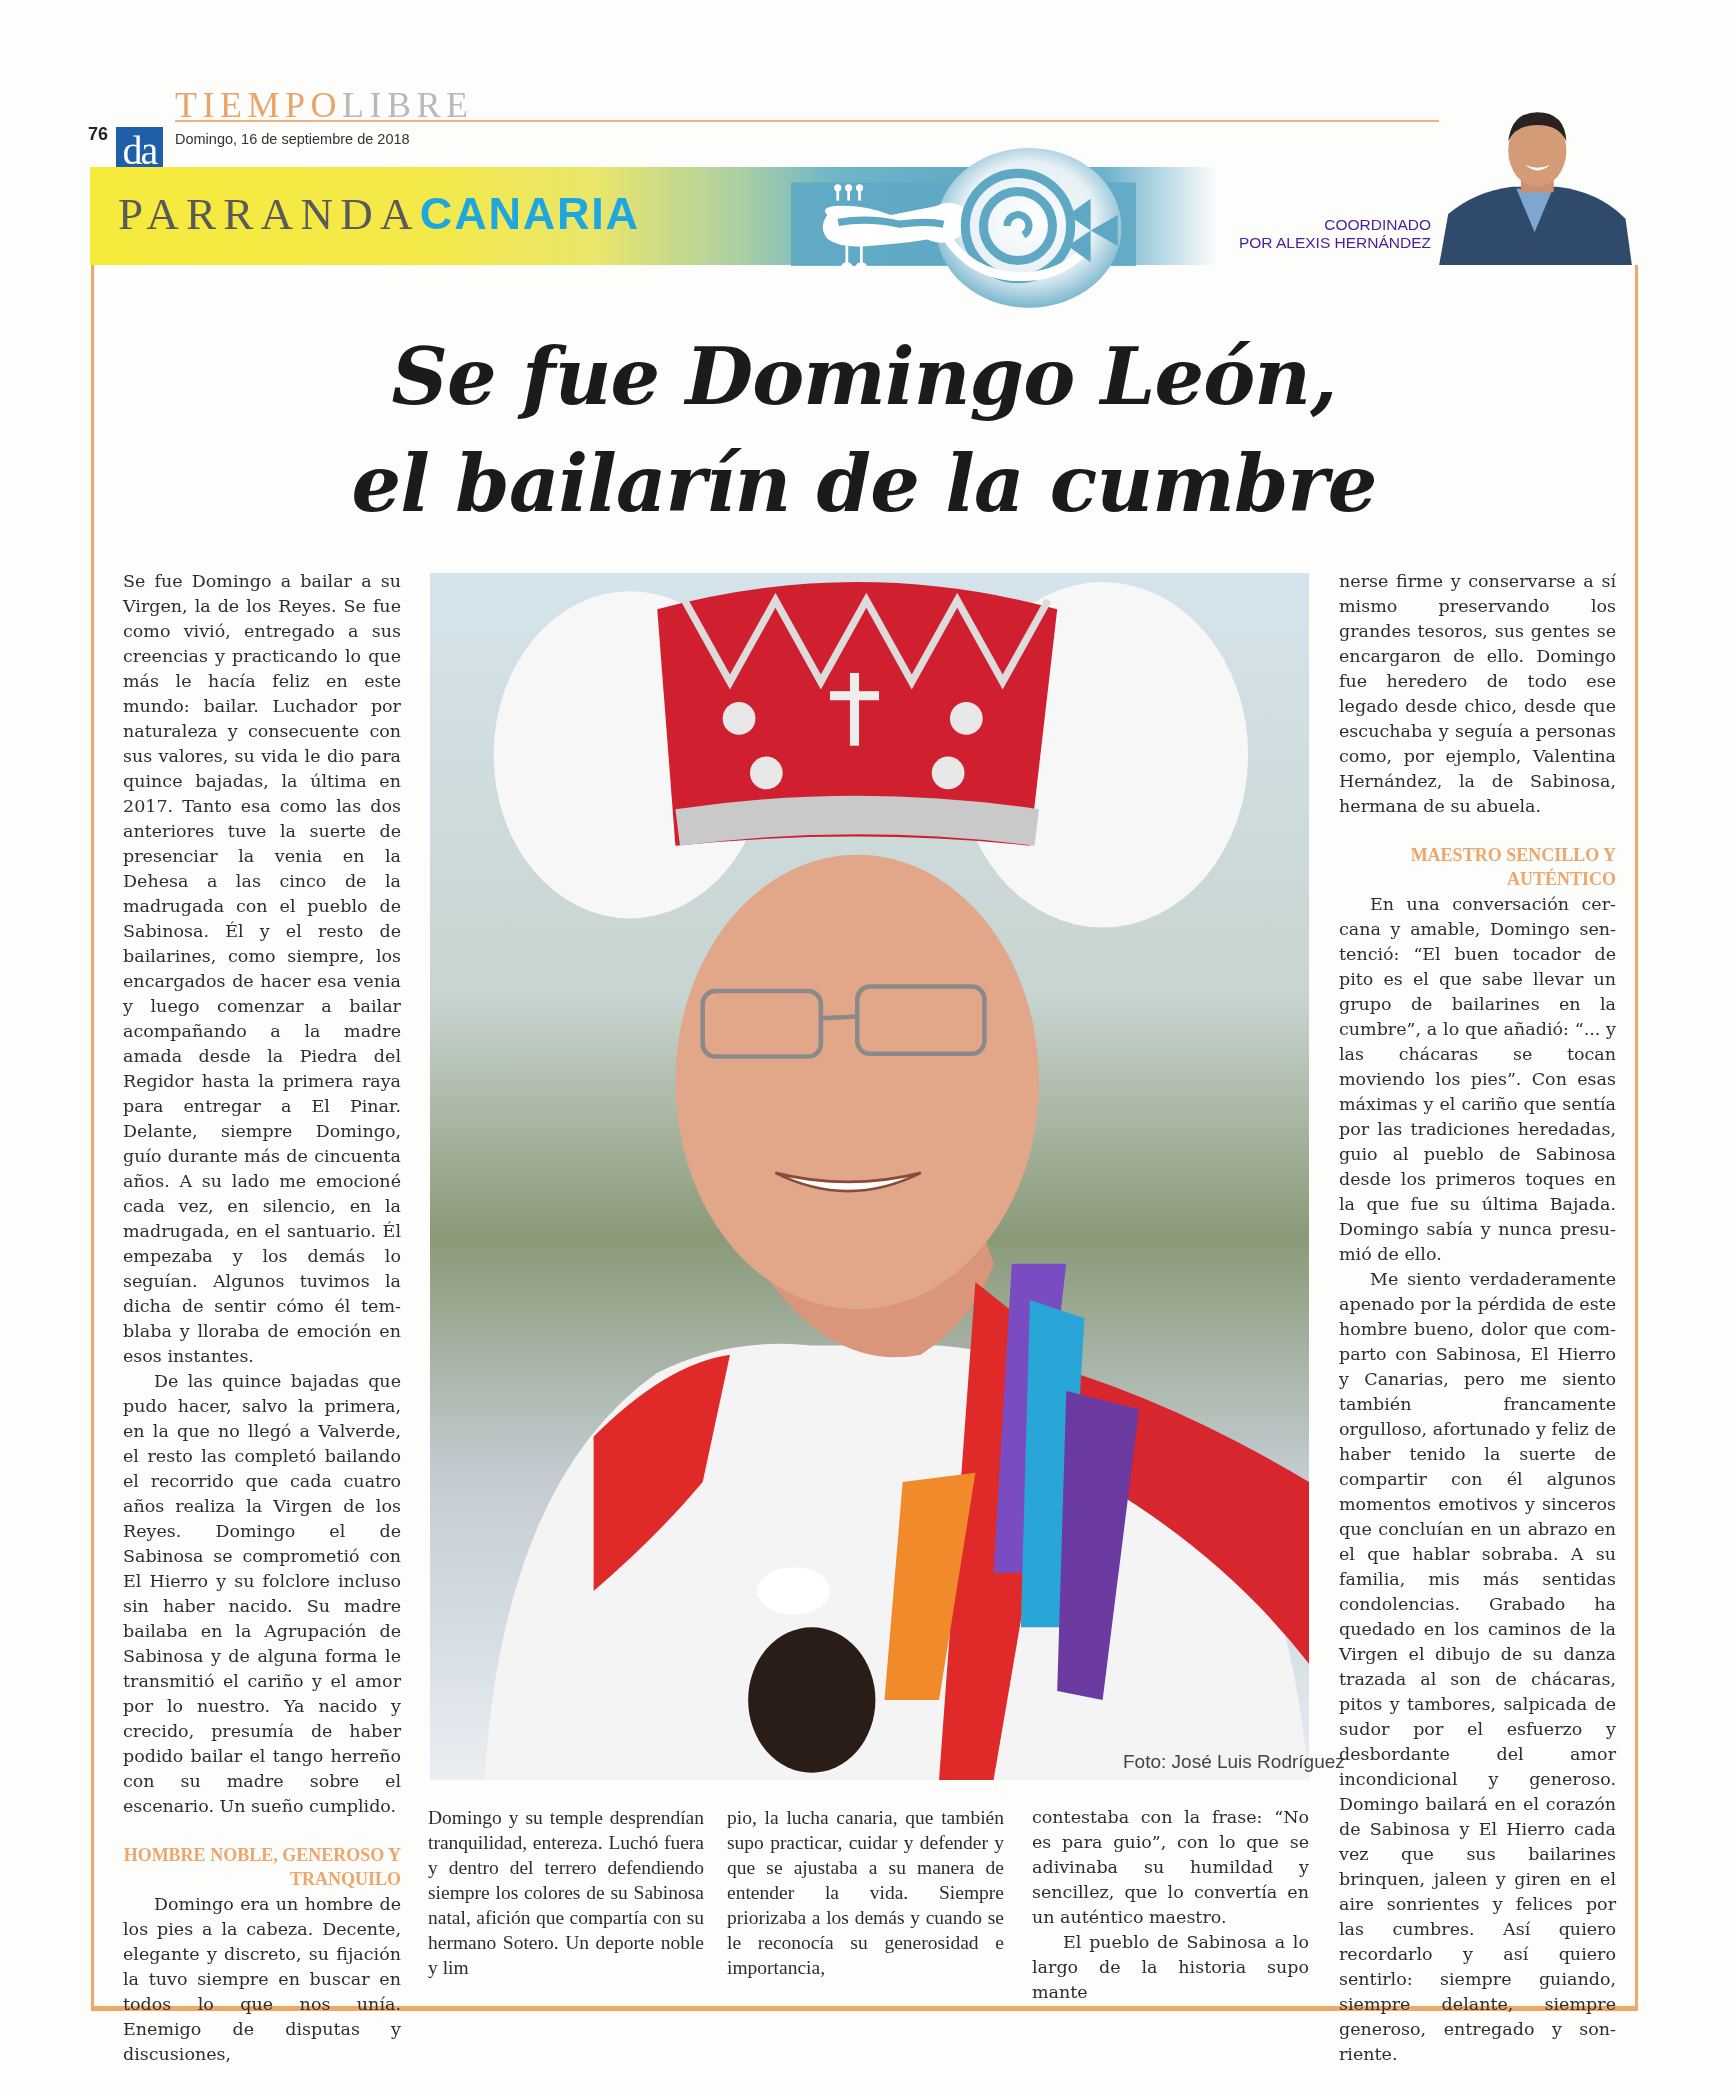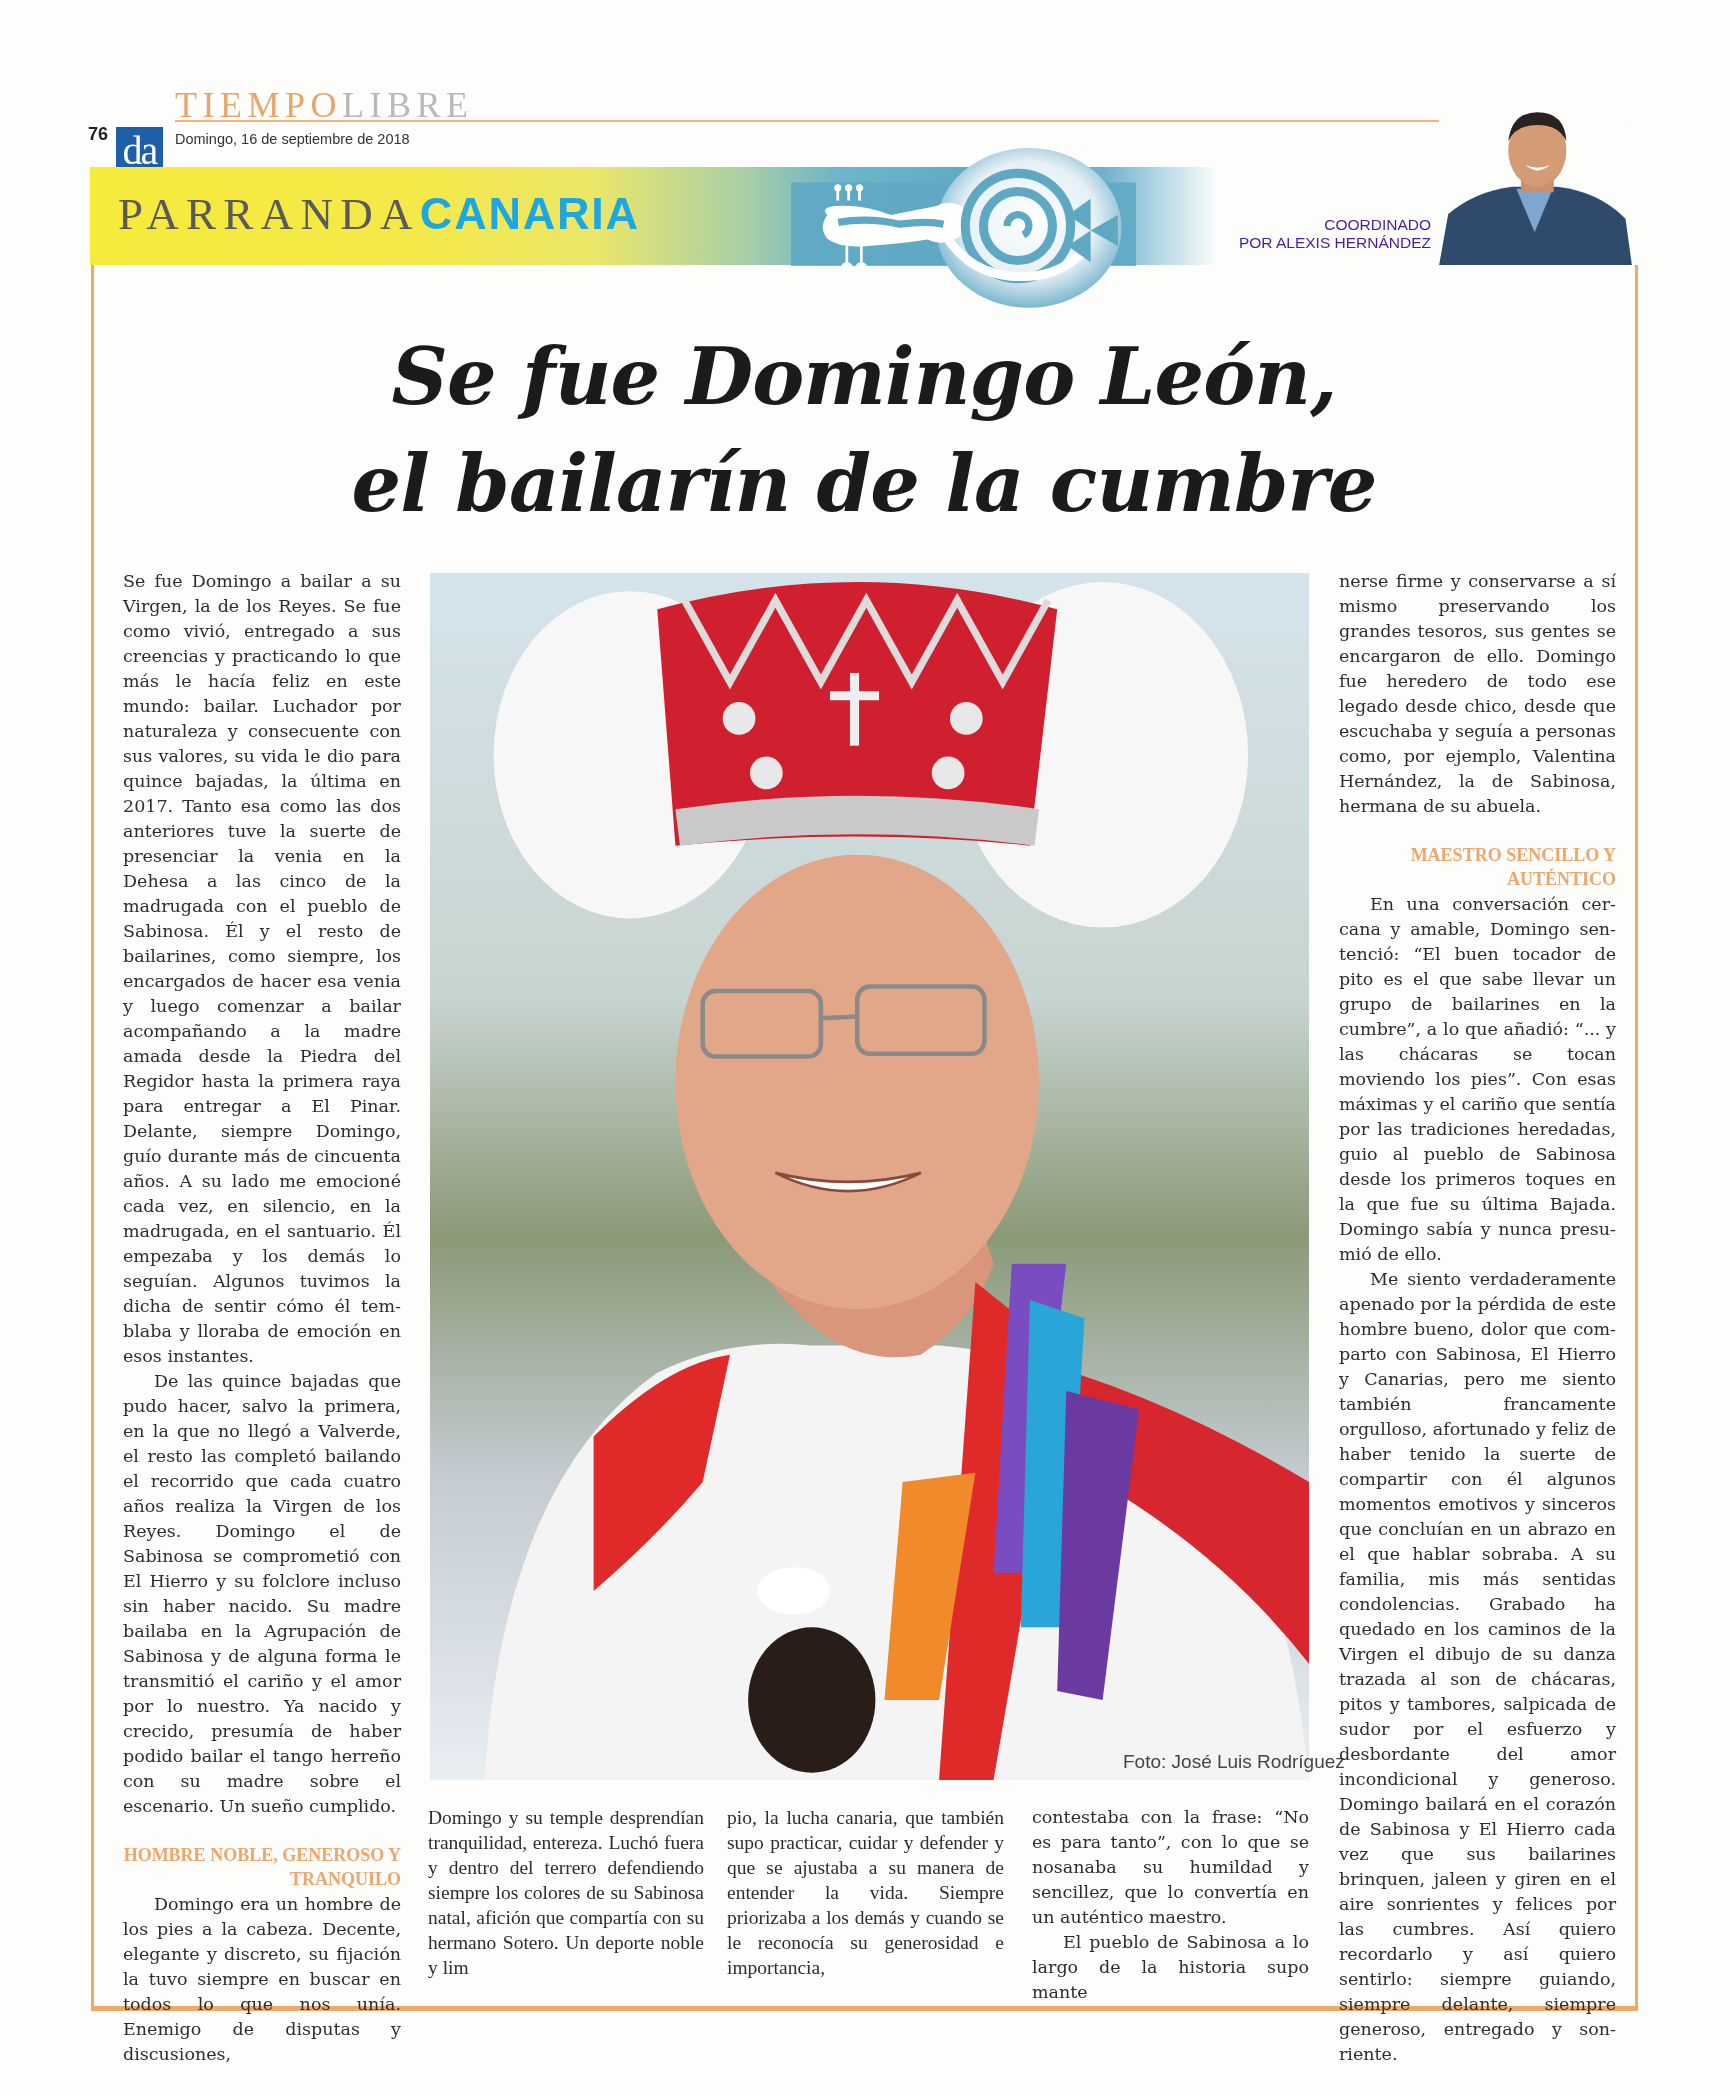--- a/index.html
+++ b/index.html
@@ -180,21 +180,21 @@
 </svg>
 <div class="abs caption">Foto: José Luis Rodríguez</div>
 
 <div class="abs col c2">
   <p>Domingo y su temple despren­dían tranquilidad, entereza. Luchó fuera y dentro del terrero defendiendo siempre los colo­res de su Sabinosa natal, afición que compartía con su hermano Sotero. Un deporte noble y lim­</p>
 </div>
 <div class="abs col c3">
   <p>pio, la lucha canaria, que tam­bién supo practicar, cuidar y defender y que se ajustaba a su manera de entender la vida. Siempre priorizaba a los demás y cuando se le reconocía su generosidad e importancia,</p>
 </div>
 <div class="abs col c4">
-  <p>contestaba con la frase: “No es para tanto”, con lo que se nosa­naba su humildad y sencillez, que lo convertía en un auténtico maestro.</p>
+  <p>contestaba con la frase: “No es para guio”, con lo que se adivi­naba su humildad y sencillez, que lo convertía en un auténtico maestro.</p>
   <p class="indent">El pueblo de Sabinosa a lo largo de la historia supo mante­</p>
 </div>
 
 <div class="abs col c5">
   <p>nerse firme y conservarse a sí mismo preservando los grandes tesoros, sus gentes se encarga­ron de ello. Domingo fue here­dero de todo ese legado desde chico, desde que escuchaba y seguía a personas como, por ejemplo, Valentina Hernández, la de Sabinosa, hermana de su abuela.</p>
   <div class="subhead">MAESTRO SENCILLO Y AUTÉNTICO</div>
   <p class="indent">En una conversación cer­cana y amable, Domingo sen­tenció: “El buen tocador de pito es el que sabe llevar un grupo de bailarines en la cumbre”, a lo que añadió: “... y las chácaras se tocan moviendo los pies”. Con esas máximas y el cariño que sentía por las tradiciones here­dadas, guio al pueblo de Sabi­nosa desde los primeros toques en la que fue su última Bajada. Domingo sabía y nunca presu­mió de ello.</p>
   <p class="indent">Me siento verdaderamente apenado por la pérdida de este hombre bueno, dolor que com­parto con Sabinosa, El Hierro y Canarias, pero me siento tam­bién francamente orgulloso, afortunado y feliz de haber tenido la suerte de compartir con él algunos momentos emo­tivos y sinceros que concluían en un abrazo en el que hablar sobraba. A su familia, mis más sentidas condolencias. Grabado ha quedado en los caminos de la Virgen el dibujo de su danza trazada al son de chácaras, pitos y tambores, salpicada de sudor por el esfuerzo y desbordante del amor incondicional y gene­roso. Domingo bailará en el corazón de Sabinosa y El Hierro cada vez que sus bailarines brinquen, jaleen y giren en el aire sonrientes y felices por las cumbres. Así quiero recordarlo y así quiero sentirlo: siempre guiando, siempre delante, siem­pre generoso, entregado y son­riente.</p>
 </div>
 

